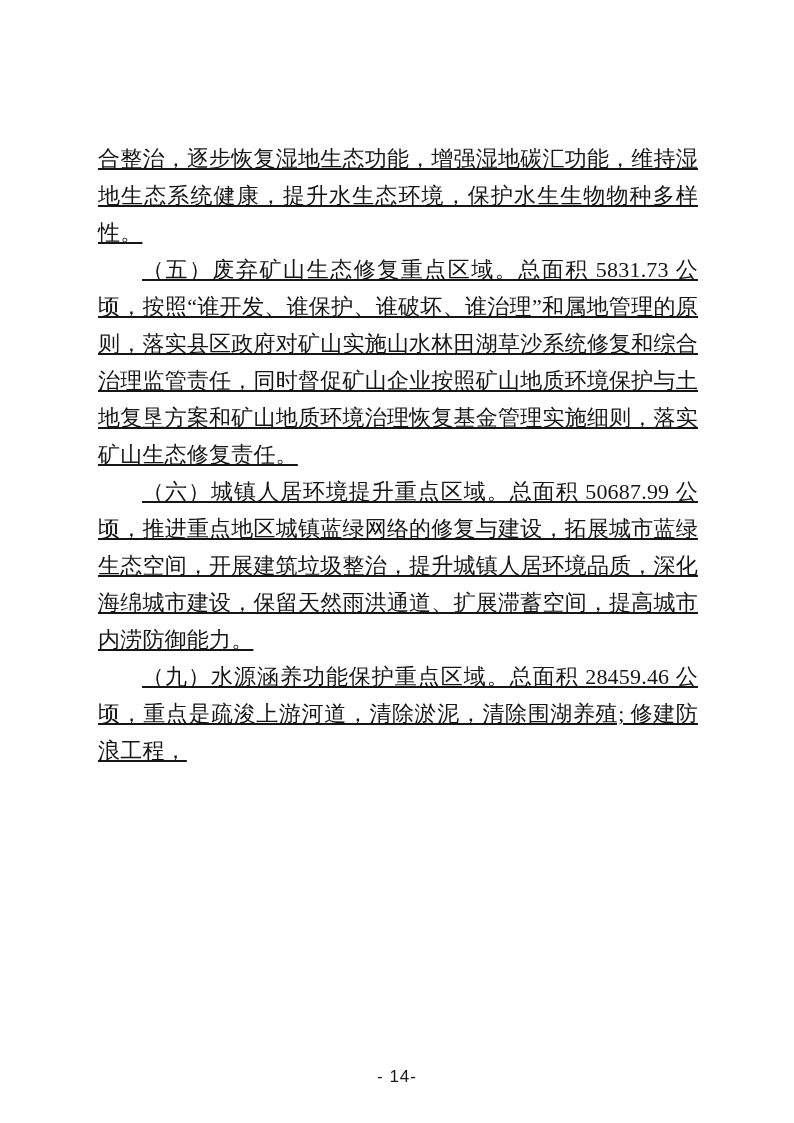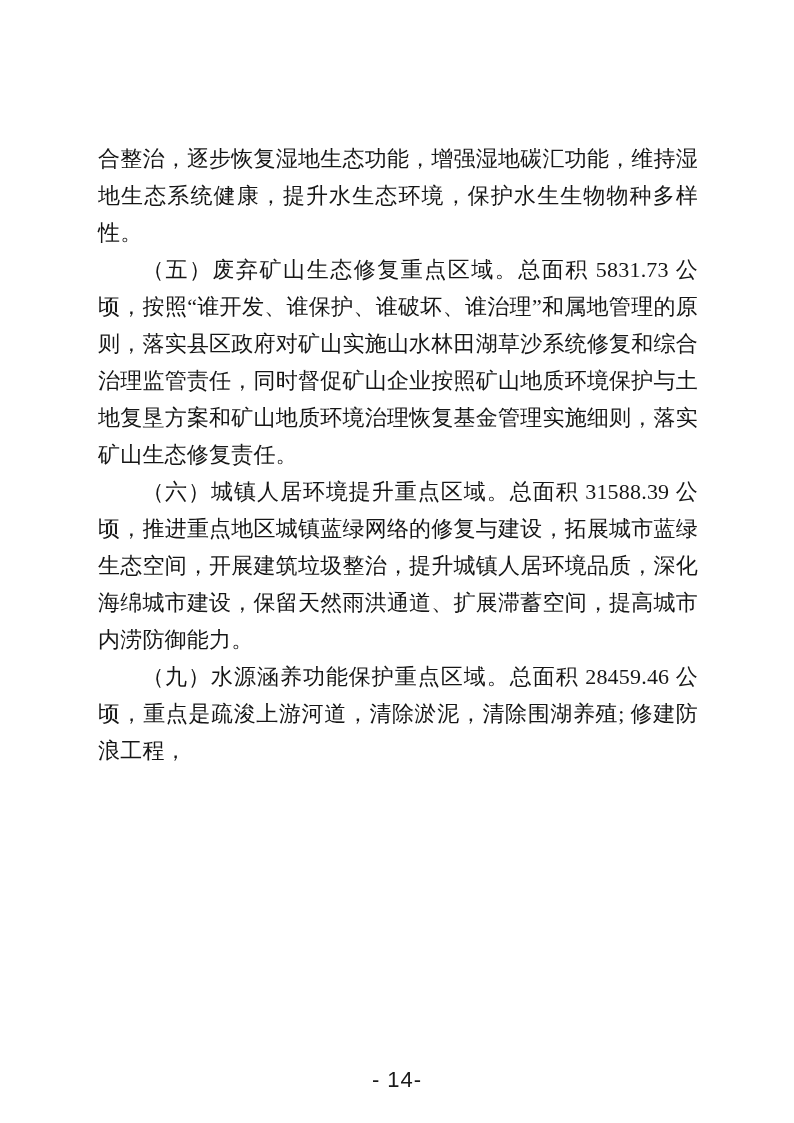--- a/index.html
+++ b/index.html
@@ -25,47 +25,48 @@
     
     text-justify: inter-ideograph;
   }
   .para {
     margin: 0;
     padding: 0;
     font-size: 22px;
     line-height: 37px;
     letter-spacing: 0.2px;
     word-break: break-all;
+    text-decoration: underline;
   }
   .para.indent {
     text-indent: 2em;
   }
   .footer {
     position: absolute;
     left: 0;
     right: 0;
     top: 1067px;
     text-align: center;
   }
   .page-number {
     font-family: "Liberation Sans", "DejaVu Sans", sans-serif;
-    font-size: 22px;
+    font-size: 17px;
     color: #1a1a1a;
     letter-spacing: 1px;
   }
 </style>
 </head>
 <body>
 
 <div class="page">
 
   <div class="content">
     <p class="para">合整治，逐步恢复湿地生态功能，增强湿地碳汇功能，维持湿地生态系统健康，提升水生态环境，保护水生生物物种多样性。</p>
     <p class="para indent">（五）废弃矿山生态修复重点区域。总面积 5831.73 公顷，按照“谁开发、谁保护、谁破坏、谁治理”和属地管理的原则，落实县区政府对矿山实施山水林田湖草沙系统修复和综合治理监管责任，同时督促矿山企业按照矿山地质环境保护与土地复垦方案和矿山地质环境治理恢复基金管理实施细则，落实矿山生态修复责任。</p>
-    <p class="para indent">（六）城镇人居环境提升重点区域。总面积 31588.39 公顷，推进重点地区城镇蓝绿网络的修复与建设，拓展城市蓝绿生态空间，开展建筑垃圾整治，提升城镇人居环境品质，深化海绵城市建设，保留天然雨洪通道、扩展滞蓄空间，提高城市内涝防御能力。</p>
+    <p class="para indent">（六）城镇人居环境提升重点区域。总面积 50687.99 公顷，推进重点地区城镇蓝绿网络的修复与建设，拓展城市蓝绿生态空间，开展建筑垃圾整治，提升城镇人居环境品质，深化海绵城市建设，保留天然雨洪通道、扩展滞蓄空间，提高城市内涝防御能力。</p>
     <p class="para indent">（九）水源涵养功能保护重点区域。总面积 28459.46 公顷，重点是疏浚上游河道，清除淤泥，清除围湖养殖; 修建防浪工程，</p>
   </div>
 
   <div class="footer">
     <span class="page-number">- 14-</span>
   </div>
 
 </div>
 
 </body></html>

